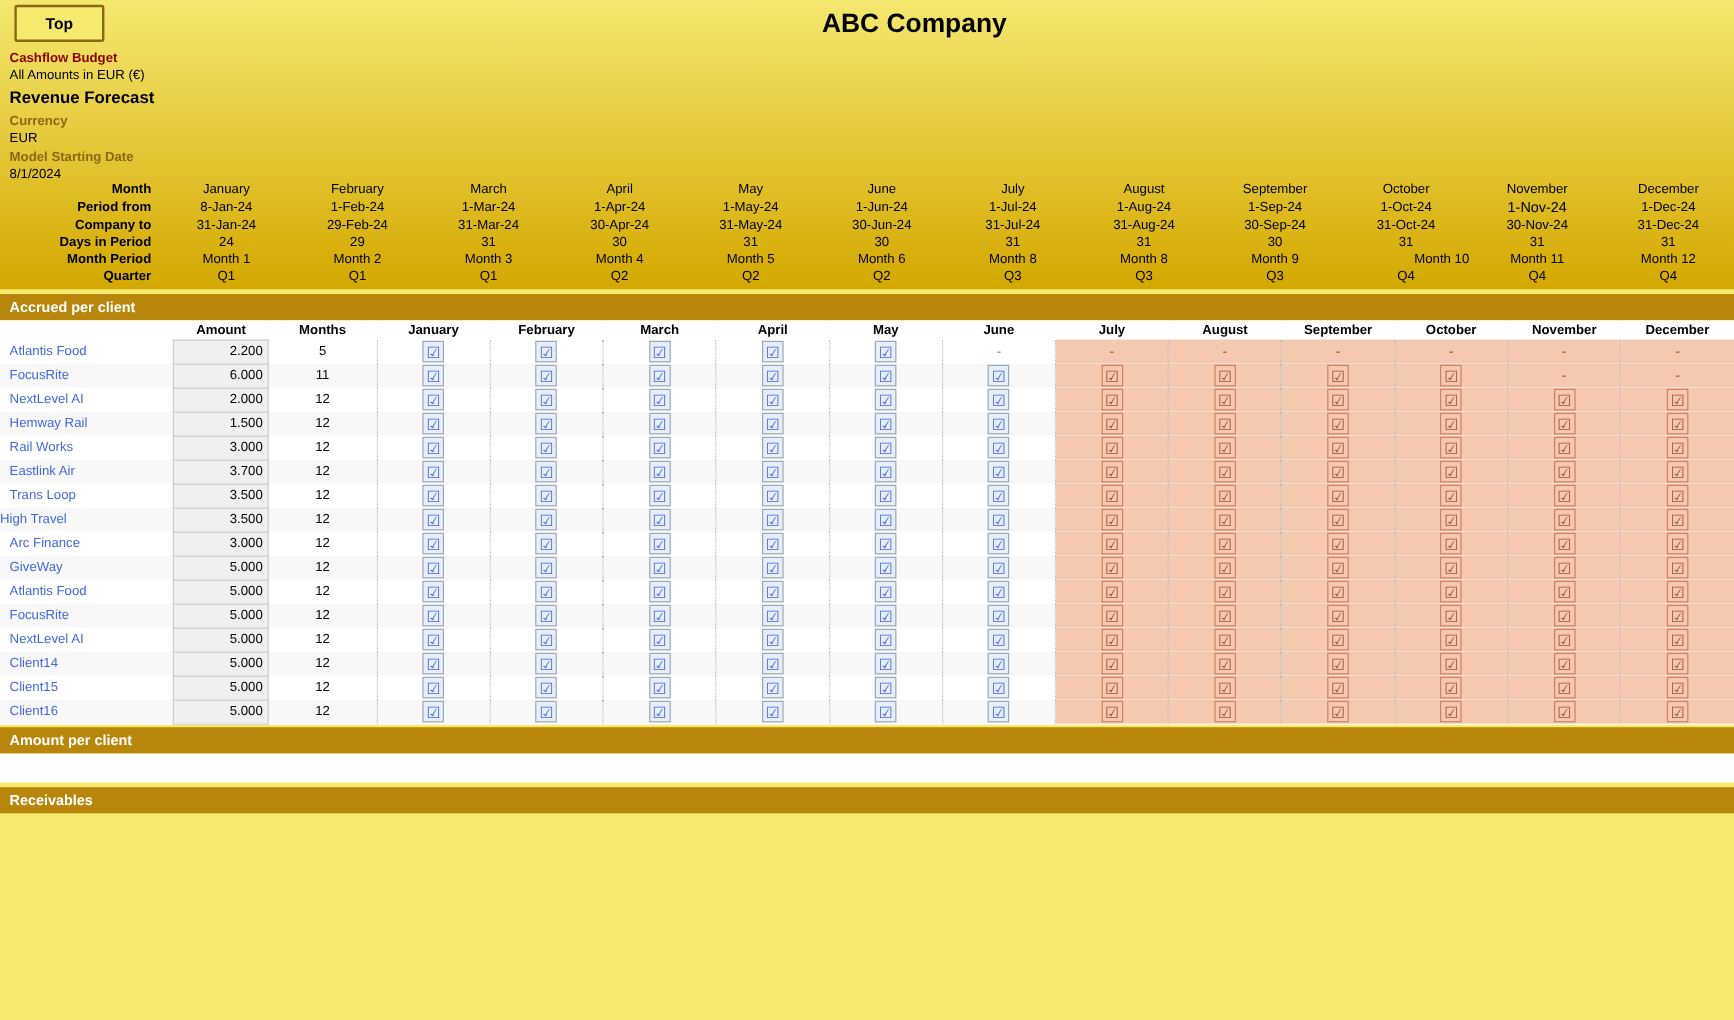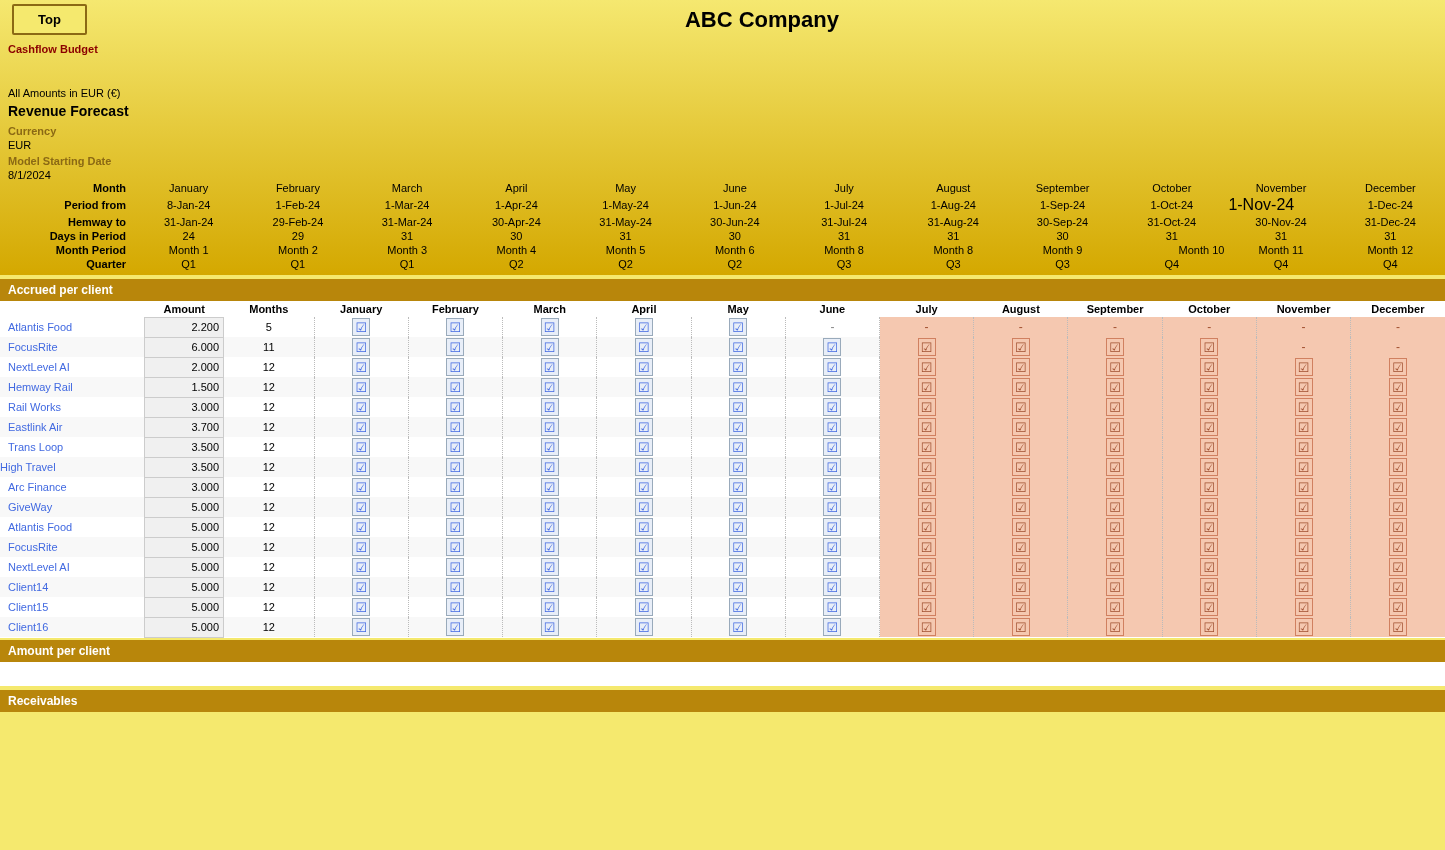--- a/index.html
+++ b/index.html
@@ -8,21 +8,21 @@
       background: #f5e96e;
       border: 2px solid #8B6914;
       font-weight: bold;
       font-size: 13px;
       padding: 6px 24px;
       cursor: pointer;
       border-radius: 2px;
       margin-left: 4px;
     }
     .company-name { flex: 1; text-align: center; font-size: 22px; font-weight: bold; color: #000; }
-    .amounts-label { color: #000; font-size: 11px; padding: 2px 8px; margin-top: 30px; }
+    .amounts-label { color: #000; font-size: 11px; padding: 2px 8px; }
     .section-title { font-size: 14px; font-weight: bold; color: #000; padding: 2px 8px 4px 8px; }
     .meta-label { font-weight: bold; color: #8B6914; font-size: 11px; }
     .meta-value { color: #000; font-size: 11px; }
 
     .section-bar { background: #b8860b; color: #fff; font-weight: bold; font-size: 12px; padding: 4px 8px; margin-top: 4px; }
 
     .gradient-bg { background: linear-gradient(to bottom, #f5e870, #d4a800); }
   </style>
 </head>
 <body>
@@ -82,25 +82,25 @@
               <td style="text-align: center; padding: 1px 2px; font-size: 11px; width: 78px;">8-Jan-24</td>
               <td style="text-align: center; padding: 1px 2px; font-size: 11px; width: 78px;">1-Feb-24</td>
               <td style="text-align: center; padding: 1px 2px; font-size: 11px; width: 78px;">1-Mar-24</td>
               <td style="text-align: center; padding: 1px 2px; font-size: 11px; width: 78px;">1-Apr-24</td>
               <td style="text-align: center; padding: 1px 2px; font-size: 11px; width: 78px;">1-May-24</td>
               <td style="text-align: center; padding: 1px 2px; font-size: 11px; width: 78px;">1-Jun-24</td>
               <td style="text-align: center; padding: 1px 2px; font-size: 11px; width: 78px;">1-Jul-24</td>
               <td style="text-align: center; padding: 1px 2px; font-size: 11px; width: 78px;">1-Aug-24</td>
               <td style="text-align: center; padding: 1px 2px; font-size: 11px; width: 78px;">1-Sep-24</td>
               <td style="text-align: center; padding: 1px 2px; font-size: 11px; width: 78px;">1-Oct-24</td>
-              <td style="text-align: left; padding: 1px 2px; font-size: 16px; width: 78px;">1-Nov-24</td>
+              <td style="text-align: center; padding: 1px 2px; font-size: 12px; width: 78px;">1-Nov-24</td>
               <td style="text-align: center; padding: 1px 2px; font-size: 11px; width: 78px;">1-Dec-24</td>
             </tr>
             <tr>
-              <td style="font-weight: bold; text-align: right; padding-right: 8px; white-space: nowrap; width: 90px; font-size: 11px;">Hemway to</td>
+              <td style="font-weight: bold; text-align: right; padding-right: 8px; white-space: nowrap; width: 90px; font-size: 11px;">Company to</td>
               <td style="text-align: center; padding: 1px 2px; font-size: 11px; width: 78px;">31-Jan-24</td>
               <td style="text-align: center; padding: 1px 2px; font-size: 11px; width: 78px;">29-Feb-24</td>
               <td style="text-align: center; padding: 1px 2px; font-size: 11px; width: 78px;">31-Mar-24</td>
               <td style="text-align: center; padding: 1px 2px; font-size: 11px; width: 78px;">30-Apr-24</td>
               <td style="text-align: center; padding: 1px 2px; font-size: 11px; width: 78px;">31-May-24</td>
               <td style="text-align: center; padding: 1px 2px; font-size: 11px; width: 78px;">30-Jun-24</td>
               <td style="text-align: center; padding: 1px 2px; font-size: 11px; width: 78px;">31-Jul-24</td>
               <td style="text-align: center; padding: 1px 2px; font-size: 11px; width: 78px;">31-Aug-24</td>
               <td style="text-align: center; padding: 1px 2px; font-size: 11px; width: 78px;">30-Sep-24</td>
               <td style="text-align: center; padding: 1px 2px; font-size: 11px; width: 78px;">31-Oct-24</td>

